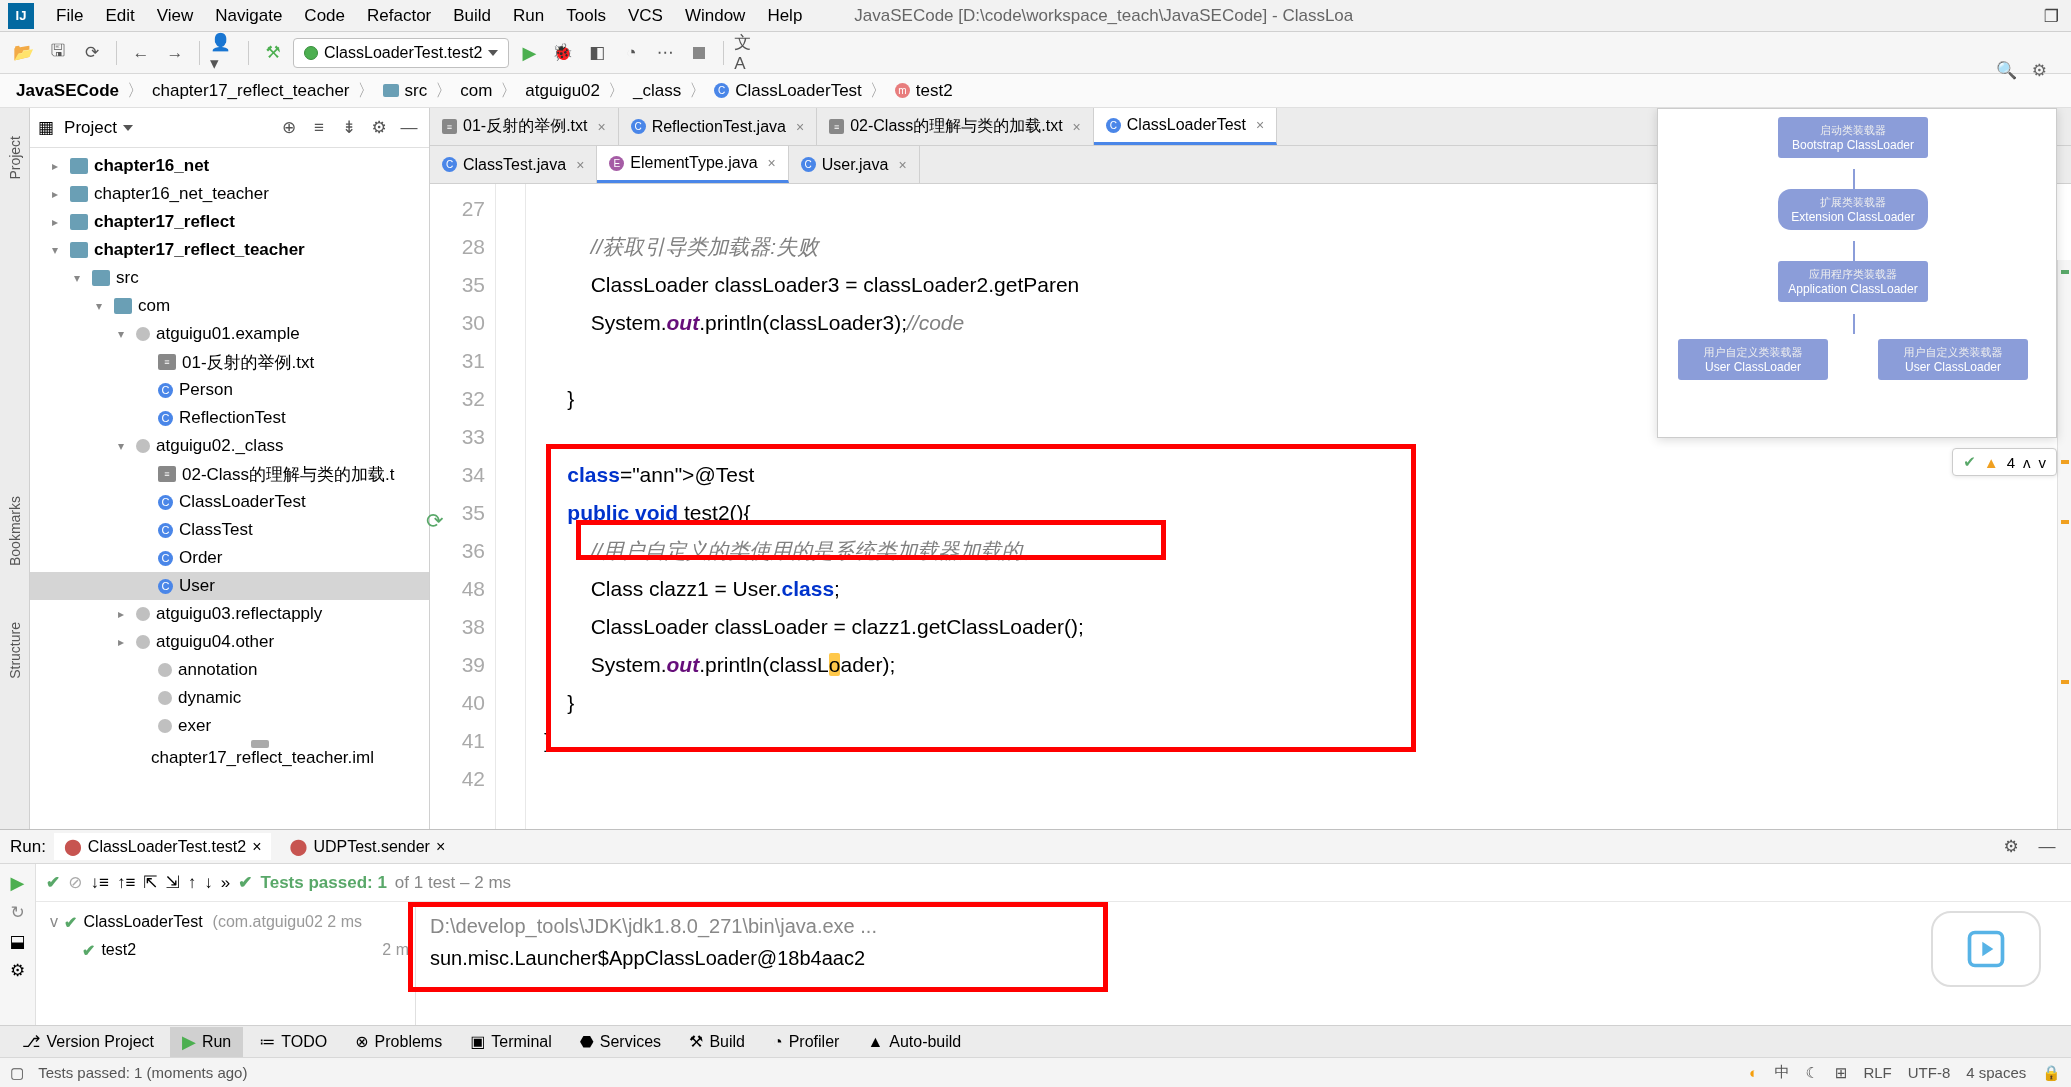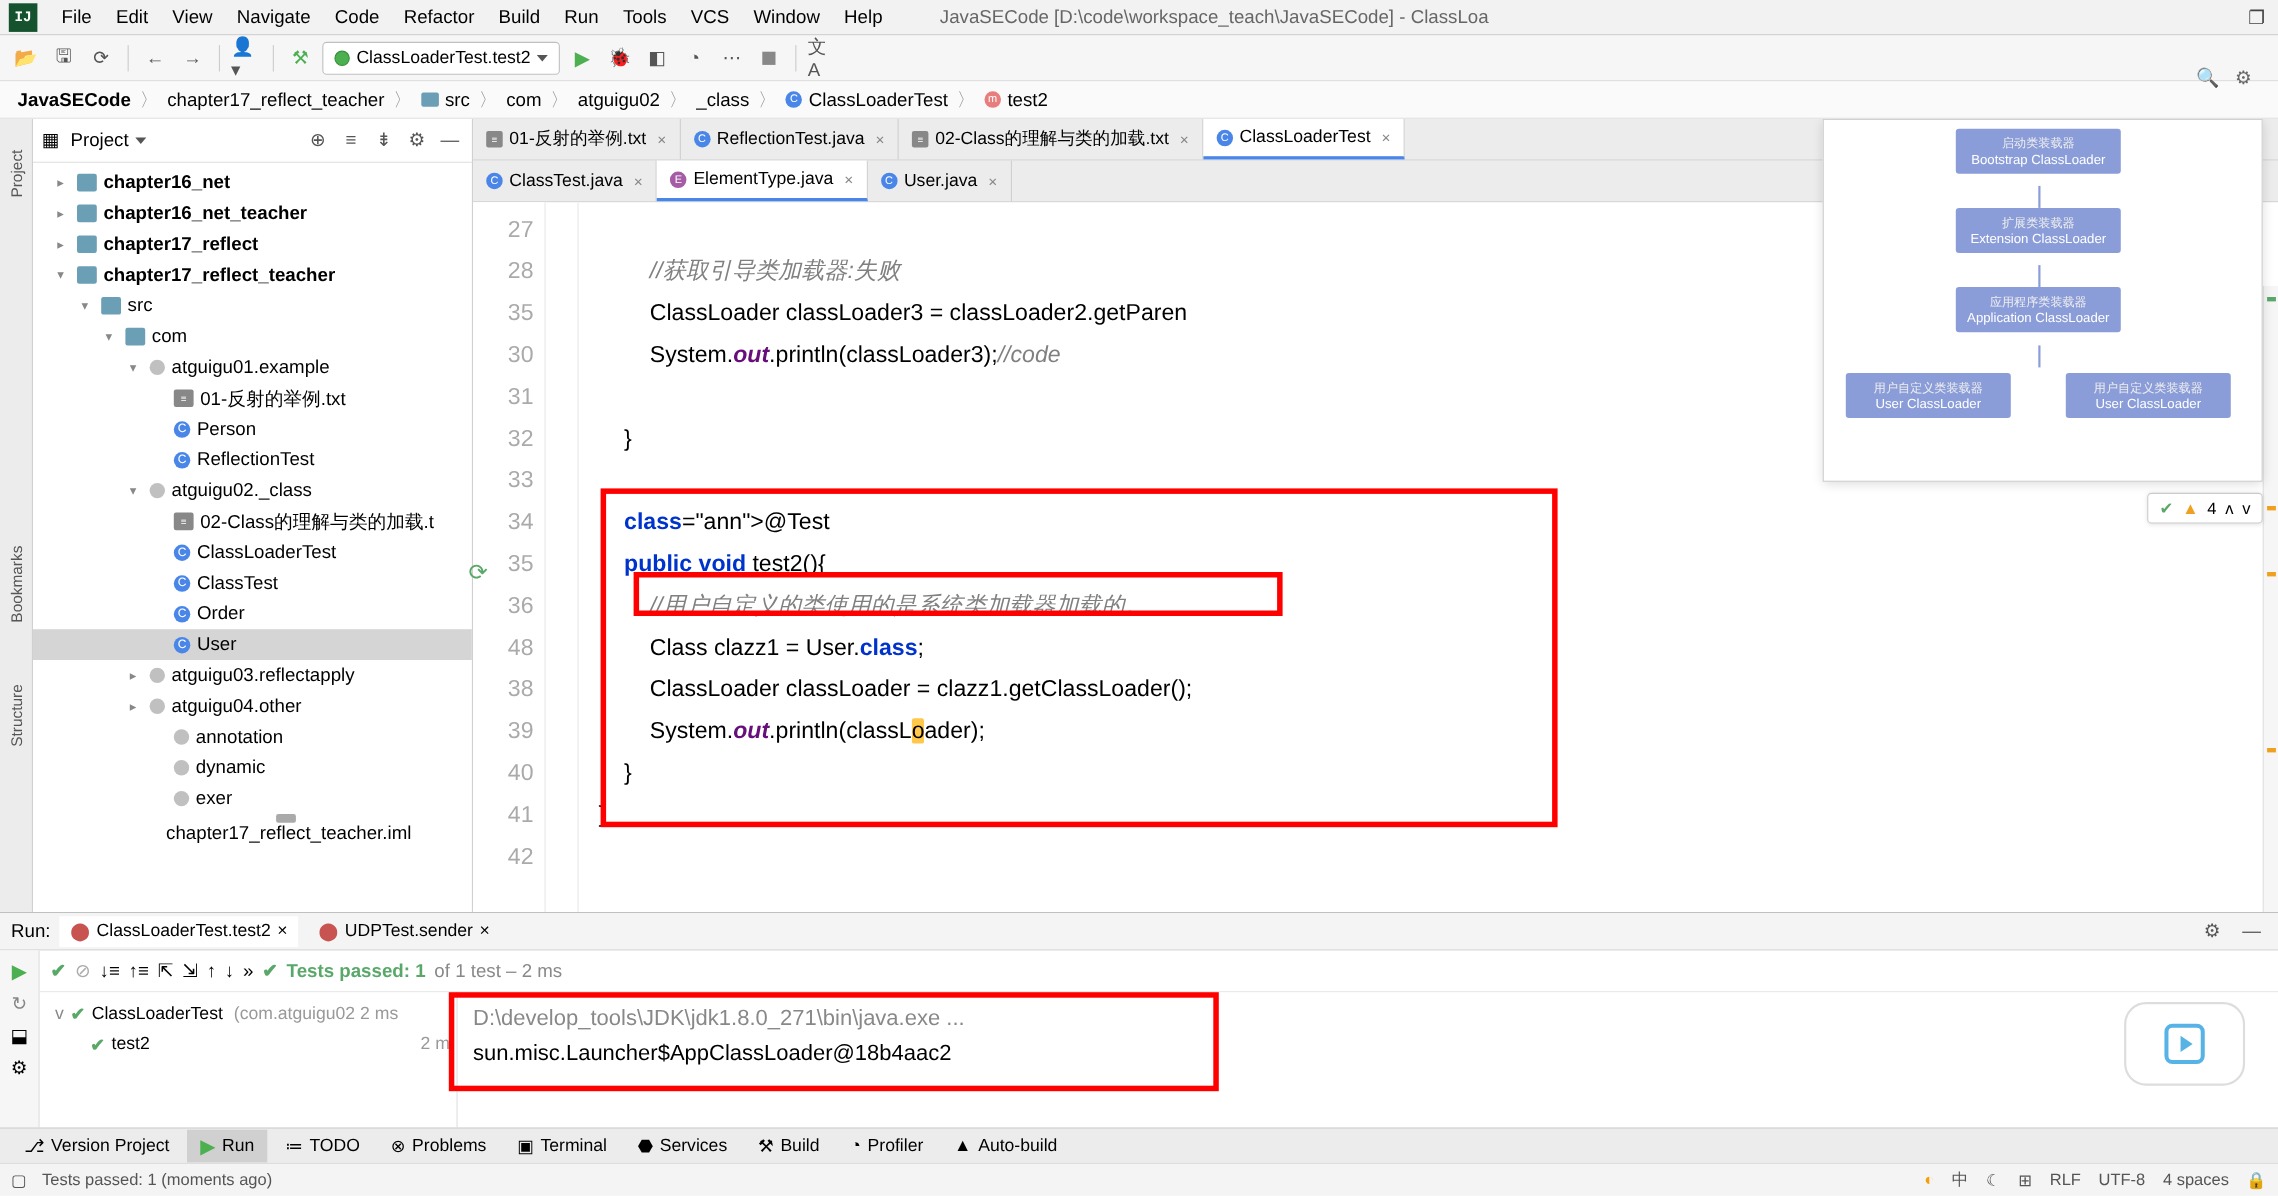--- a/index.html
+++ b/index.html
@@ -1,20 +1,20 @@
 <!DOCTYPE html>
 <html><head>
   <meta charset="utf-8">
   <style>
     * { margin:0; padding:0; box-sizing:border-box; font-family:'Segoe UI',Arial,sans-serif; }
     body { background:#f2f2f2; font-size:17px; color:#000; overflow:hidden; }
     .app { width:2071px; height:1087px; display:flex; flex-direction:column; background:#fff; position:relative;}
     
     .menubar { display:flex; align-items:center; height:32px; background:#f2f2f2; border-bottom:1px solid #d0d0d0; padding:0 8px; gap:2px; position:relative;}
-    .ij-logo { width:26px; height:26px; background:#14532d; color:#fff; display:flex; align-items:center; justify-content:center; font-weight:bold; font-size:13px; margin-right:10px;font-family:Liberation Mono, monospace;}
+    .ij-logo { width:26px; height:26px; background:#0369a1; color:#fff; display:flex; align-items:center; justify-content:center; font-weight:bold; font-size:13px; margin-right:10px;}
     .menu-item { padding:4px 10px; cursor:pointer; font-size:17px; }
     .title-text { margin-left:40px; color:#666; font-size:17px; }
     .win-ctrl { position:absolute; right:12px; top:6px; display:flex; gap:30px; color:#444;}
     
     .toolbar { display:flex; align-items:center; height:42px; background:#f6f6f6; border-bottom:1px solid #d8d8d8; padding:0 10px; gap:6px;}
     .tb-btn { width:28px; height:28px; display:flex; align-items:center; justify-content:center; color:#555; cursor:pointer; border-radius:3px;}
     .tb-sep{width:1px;height:24px;background:#ccc;margin:0 4px;}
     .run-config { display:flex; align-items:center; height:30px; background:#fff; border:1px solid #c0c0c0; border-radius:4px; padding:0 10px; gap:6px; font-size:16px;}
     .run-config .ci{width:14px;height:14px;border-radius:50%;background:#4caf50;border:1px solid #388e3c;}
     .triangle-down{width:0;height:0;border-left:5px solid transparent;border-right:5px solid transparent;border-top:6px solid #555;}
@@ -223,21 +223,21 @@
       </div>
       <div class="tree" id="project-tree">
           <div class="tree-row" style="padding-left: 22px;">
             <span class="tree-arrow">▸</span>
             <span class="tree-ic ic-folder"></span>
             <span style="font-weight: bold;">chapter16_net</span>
           </div>
           <div class="tree-row" style="padding-left: 22px;">
             <span class="tree-arrow">▸</span>
             <span class="tree-ic ic-folder"></span>
-            <span style="font-weight: bold;">chapter16_net_teacher</span>
+            <span style="font-weight: normal;">chapter16_net_teacher</span>
           </div>
           <div class="tree-row" style="padding-left: 22px;">
             <span class="tree-arrow">▸</span>
             <span class="tree-ic ic-folder"></span>
             <span style="font-weight: bold;">chapter17_reflect</span>
           </div>
           <div class="tree-row" style="padding-left: 22px;">
             <span class="tree-arrow">▾</span>
             <span class="tree-ic ic-folder"></span>
             <span style="font-weight: bold;">chapter17_reflect_teacher</span>
@@ -428,21 +428,21 @@
           <div class="stripe-mark" style="top:260px;background:#f0a020;"></div>
           <div class="stripe-mark" style="top:420px;background:#f0a020;"></div>
         </div>
       </div>
 
       <div class="diagram" id="diagram">
           <div class="dnode" style="top: 8px; left: 120px;">
             <div class="dh">启动类装载器</div>
             <div>Bootstrap ClassLoader</div>
           </div>
-          <div class="dnode" style="top: 80px; left: 120px;">
+          <div class="dnode" style="top: 80px; left: 120px; border-radius: 13px;">
             <div class="dh">扩展类装载器</div>
             <div>Extension ClassLoader</div>
           </div>
           <div class="dnode" style="top: 152px; left: 120px;">
             <div class="dh">应用程序类装载器</div>
             <div>Application ClassLoader</div>
           </div>
           <div class="dnode" style="top: 230px; left: 20px;">
             <div class="dh">用户自定义类装载器</div>
             <div>User ClassLoader</div>

